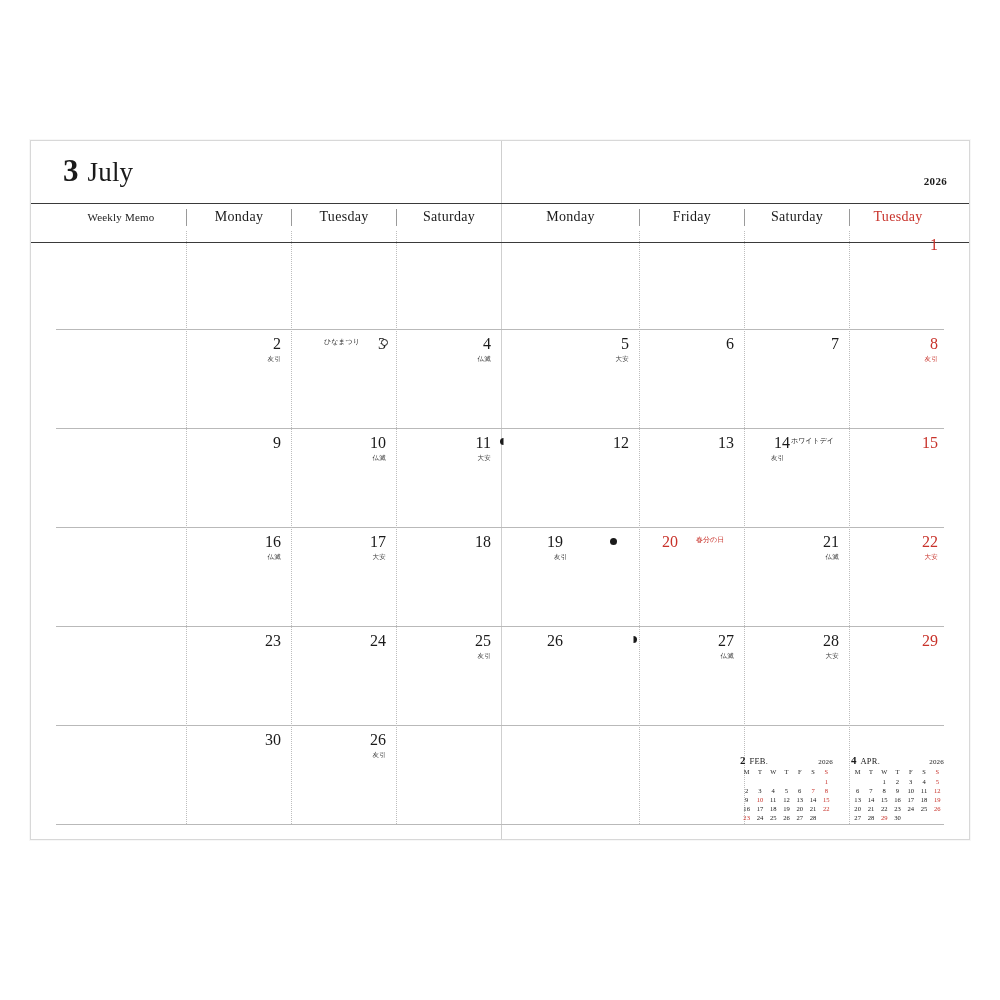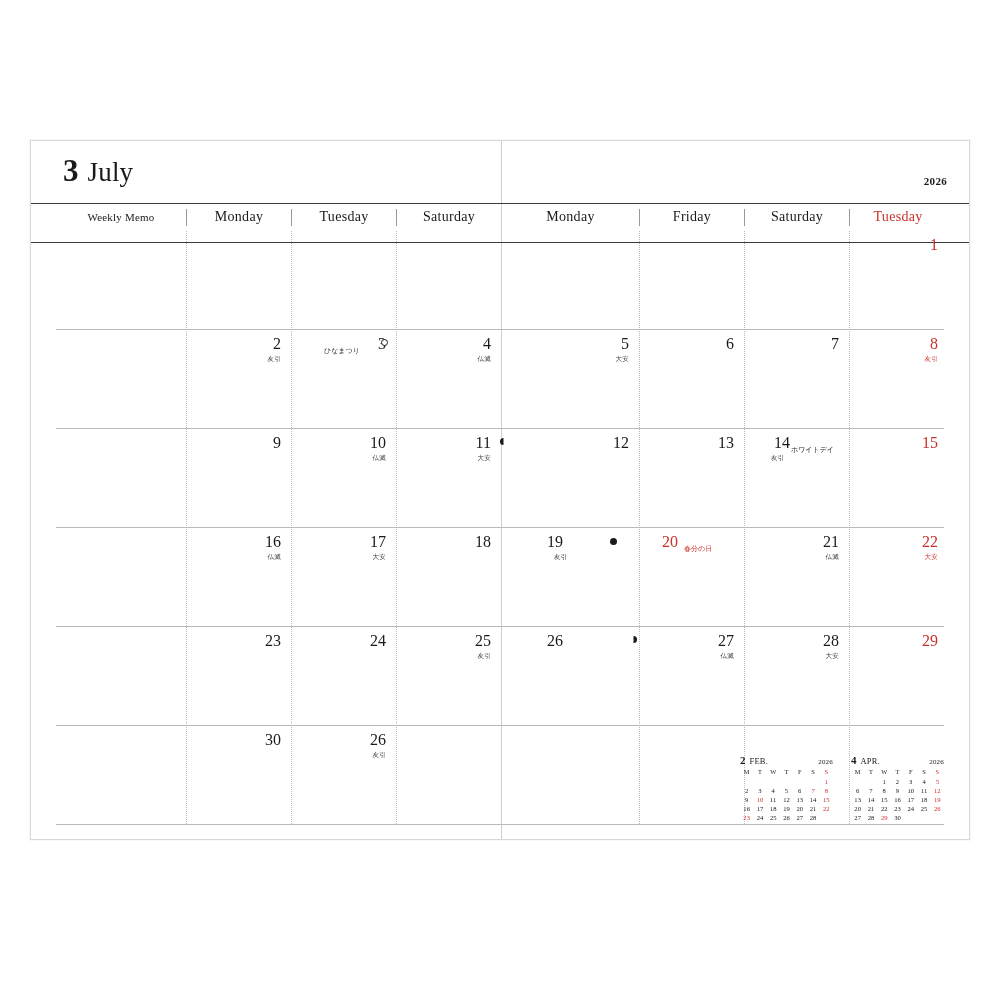--- a/index.html
+++ b/index.html
@@ -151,21 +151,20 @@
     font-family: "DejaVu Sans", sans-serif;
   }
   .day .rokuyo.right { right: 6px; }
   .day .evt {
     position: absolute;
     top: 3px;
     font-size: 7px;
     font-family: "DejaVu Sans", sans-serif;
     color: #2b2b2b;
     white-space: nowrap;
-    margin-top: 9px;
   }
   .day .evt.red { color: #c8322a; }
   .day.sun .num, .day.sun .rokuyo { color: #c8322a; }
   .day.red .num, .day.red .rokuyo { color: #c8322a; }
 
   .moon {
     position: absolute;
     width: 7px;
     height: 7px;
     border-radius: 50%;
@@ -379,21 +378,21 @@
       <span class="num right">18</span>
       <span class="rokuyo right"></span>
     </div>
     <div class="day" style="left:476px; top:301px; width:128px; height:92px;">
       <span class="num right" style="right:72px;">19</span>
       <span class="moon new" style="right:18px; top:6px;"></span>
       <span class="rokuyo" style="left:47px;">友引</span>
     </div>
     <div class="day red" style="left:613px; top:301px; width:96px; height:92px;">
       <span class="num right" style="right:62px;">20</span>
-      <span class="evt red" style="left:40px;">春分の日</span>
+      <span class="evt red" style="left:52px;">春分の日</span>
       <span class="rokuyo" style="left:20px;"></span>
     </div>
     <div class="day" style="left:718px; top:301px; width:96px; height:92px;">
       <span class="num right">21</span>
       <span class="rokuyo right">仏滅</span>
     </div>
     <div class="day sun" style="left:823px; top:301px; width:90px; height:92px;">
       <span class="num right">22</span>
       <span class="rokuyo right">大安</span>
     </div>

